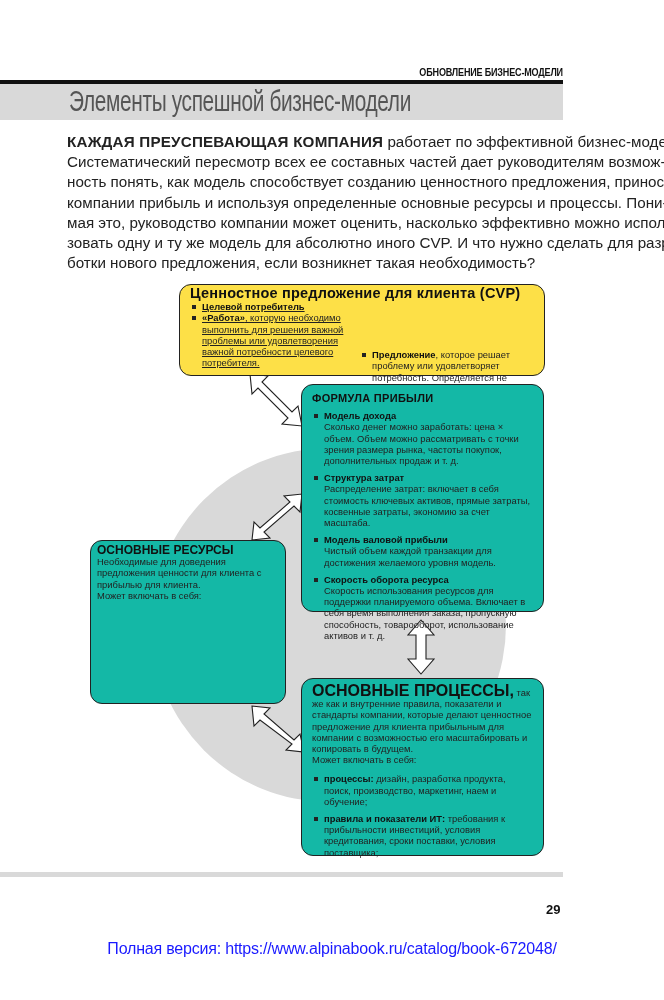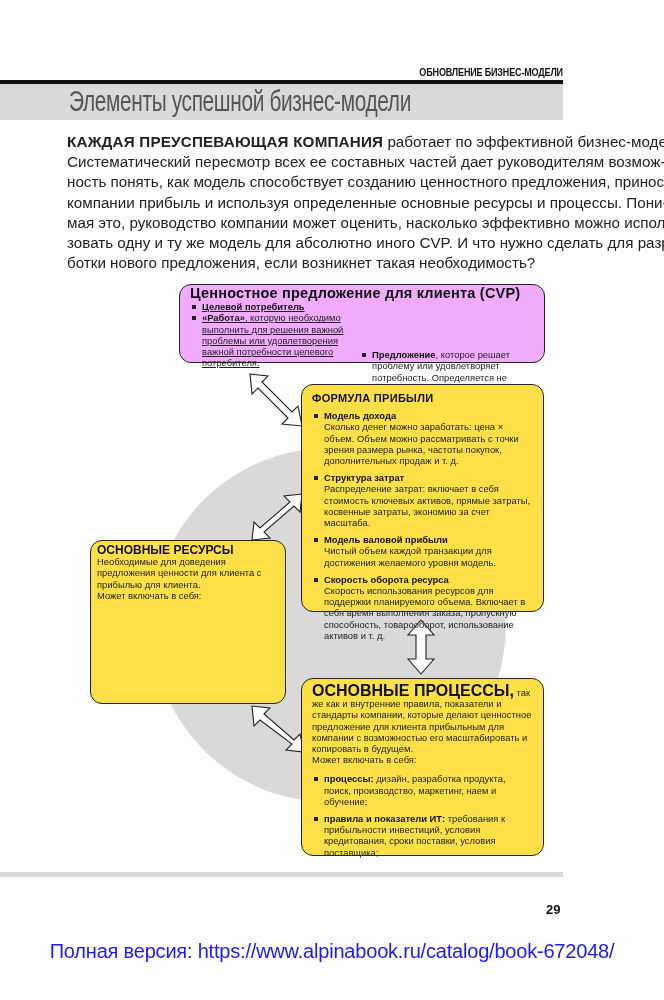--- a/index.html
+++ b/index.html
@@ -33,32 +33,32 @@
   }
   .intro .lead { font-weight: bold; letter-spacing: 0.2px; }
   .intro-line { display: block; white-space: nowrap; text-align-last: justify; }
   .intro-line.last { text-align-last: left; }
 
   .circle {
     position: absolute; left: 152px; top: 448px; width: 354px; height: 354px;
     border-radius: 50%; background: #d9d9d9;
   }
   .box {
-    position: absolute; background: #fde047; border: 1.3px solid #222; border-radius: 12px;
+    position: absolute; background: #14b8a6; border: 1.3px solid #222; border-radius: 12px;
     font-size: 9.4px; line-height: 11.2px; color: #222; box-sizing: border-box;
   }
   .box-title { font-weight: bold; font-size: 11px; letter-spacing: 0.3px; color: #111; }
   ul { margin: 0; padding: 0; list-style: none; }
   li { position: relative; padding-left: 12px; }
   li::before {
     content: ""; position: absolute; left: 2px; top: 4px; width: 4px; height: 4px; background: #222;
   }
   b { color: #111; }
 
-  .cvp-box { left: 179px; top: 284px; width: 366px; height: 79px; background: #f0abfc; padding: 3px 10px; }
+  .cvp-box { left: 179px; top: 284px; width: 366px; height: 92px; background: #fde047; padding: 3px 10px; }
   .cvp-title { font-size: 14.5px; font-weight: bold; letter-spacing: 0.2px; color: #111; margin-bottom: 2px; }
   .cvp-cols { display: flex; gap: 14px; }
   .cvp-col1 { width: 158px; text-decoration: underline; }
   .cvp-col2 { width: 176px; margin-top: 48px; }
   .cvp-box li { margin-bottom: 0; }
 
   .profit-box { left: 301px; top: 384px; width: 243px; height: 228px; padding: 8px 8px 6px 10px; }
   .profit-box .box-title { margin-bottom: 6px; }
   .profit-box li { margin-bottom: 6px; }
 
@@ -72,21 +72,21 @@
   .proc-box li { margin-bottom: 6px; }
 
   .arrow { position: absolute; }
 
   .bottom-rule { position: absolute; left: 0; top: 872px; width: 563px; height: 5px; background: #d9d9d9; }
   .page-number {
     position: absolute; left: 546px; top: 902px; font-size: 13px; font-weight: bold; color: #111;
   }
   .full-version {
     position: absolute; left: 0; width: 664px; top: 940px; text-align: center;
-    font-size: 20px; color: #1a1aff; letter-spacing: -0.2px;
+    font-size: 16px; color: #1a1aff; letter-spacing: -0.2px;
   }
 </style>
 </head>
 <body>
 
 <div class="running-head">ОБНОВЛЕНИЕ БИЗНЕС-МОДЕЛИ</div>
 <div class="banner-rule"></div>
 <div class="banner"></div>
 <div class="banner-title">Элементы успешной бизнес-модели</div>
 

